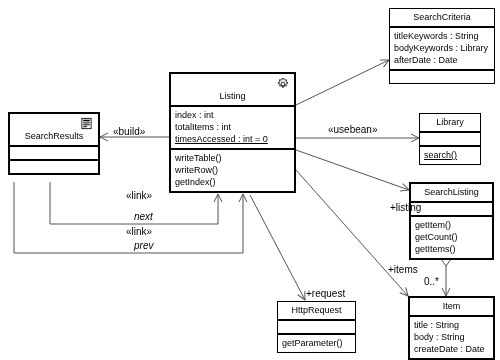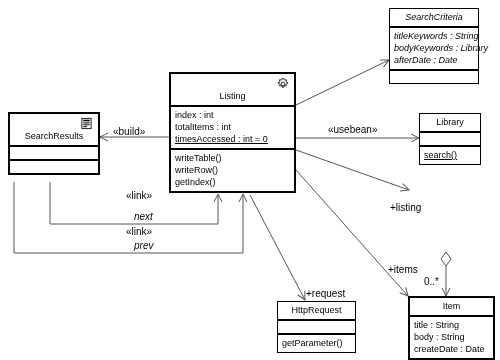--- a/index.html
+++ b/index.html
@@ -123,21 +123,21 @@
     <g>
       <path d="M14,182 L14,253 L243,253 L243,194" fill="none" stroke="#555555" stroke-width="1" marker-end="url(#openArrowUp)"></path>
     </g>
 
     <g>
       <line x1="446" y1="256" x2="446" y2="296" stroke="#555555" stroke-width="1" marker-end="url(#openArrow)"></line>
       <polygon points="446,252 451,259 446,266 441,259" fill="#ffffff" stroke="#555555" stroke-width="1"></polygon>
     </g>
   </svg>
 
-  <div class="umlclass" style="left:389px; top:8px; width:90px;font-style:italic;">
+  <div class="umlclass" style="left:389px; top:8px; width:106px;">
     <div class="cls-name">SearchCriteria</div>
     <div class="sep"></div>
     <div class="compartment">
       <div>titleKeywords : String</div>
       <div>bodyKeywords : Library</div>
       <div>afterDate : Date</div>
     </div>
     <div class="sep"></div>
     <div class="compartment empty-comp"></div>
   </div>
@@ -188,20 +188,31 @@
         </svg>
       </span>
       <span>SearchResults</span>
     </div>
     <div class="sep"></div>
     <div class="compartment empty-comp"></div>
     <div class="sep"></div>
     <div class="compartment empty-comp"></div>
   </div>
 
+  <div class="umlclass" style="left:409px; top:182px; width:85px; border-width:2px;">
+    <div class="cls-name">SearchListing</div>
+    <div class="sep"></div>
+    <div class="compartment empty-comp"></div>
+    <div class="sep"></div>
+    <div class="compartment">
+      <div>getItem()</div>
+      <div>getCount()</div>
+      <div>getItems()</div>
+    </div>
+  </div>
 
   <div class="umlclass" style="left:408px; top:296px; width:87px; border-width:2px;">
     <div class="cls-name">Item</div>
     <div class="sep"></div>
     <div class="compartment">
       <div>title : String</div>
       <div>body : String</div>
       <div>createDate : Date</div>
     </div>
     <div class="sep"></div>

